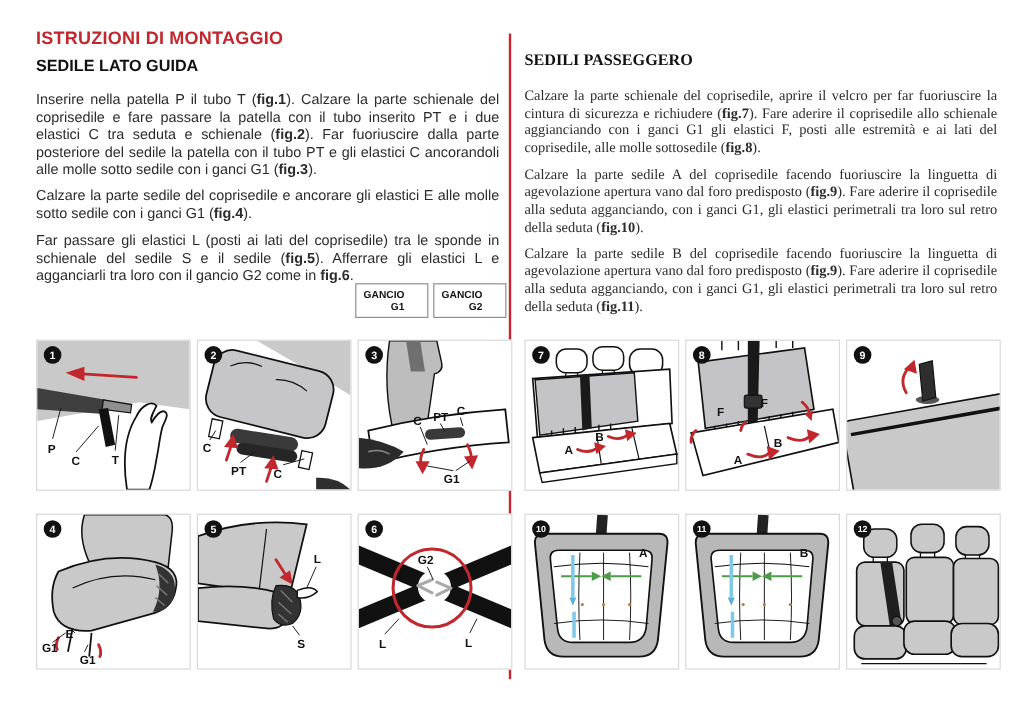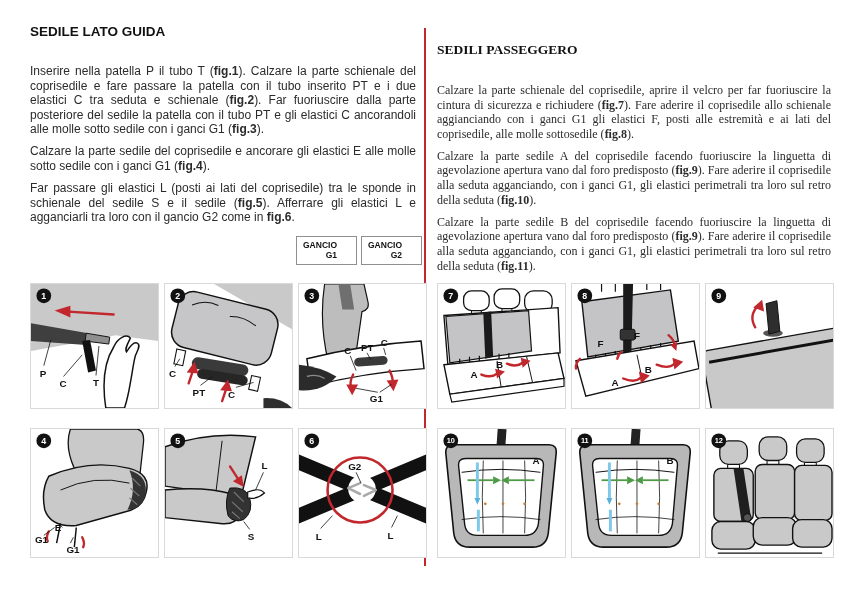--- a/index.html
+++ b/index.html
@@ -13,21 +13,21 @@
     --blue:#6fc0e4;
   }
   html,body{margin:0;padding:0;background:#ffffff;}
   .page{position:relative;width:848px;height:600px;background:#fff;overflow:hidden;
         font-family:"Liberation Sans",sans-serif;color:var(--ink);}
   .divider{position:absolute;left:424px;top:28px;width:2px;height:538px;background:var(--red);}
   .col{position:absolute;}
   .col-left{left:30px;top:24px;width:386px;}
   .col-right{left:437px;top:42px;width:394px;font-family:Liberation Serif, serif;}
   h1.title{color:var(--red);font-size:15px;font-weight:bold;margin:0 0 6px 0;letter-spacing:.2px;}
-  h2.section{font-size:13.5px;font-weight:bold;margin:0 0 25px 0;color:#111;}
+  h2.section{font-size:13.5px;font-weight:bold;margin:0 0 14px 0;color:#111;}
   p.body{font-size:12px;line-height:14.6px;text-align:justify;margin:0 0 7.5px 0;color:#2b2b2b;}
   p.body .b{font-weight:bold;}
   .hook-legend{position:absolute;left:296px;top:236px;display:flex;gap:4px;}
   .hook-box{width:61px;height:29px;border:1px solid #8f8f8f;background:#fff;box-sizing:border-box;
             display:flex;align-items:center;justify-content:flex-end;padding:2px 16px;gap:3px;}
   .hook-text{text-align:right;font-weight:bold;font-size:8.5px;line-height:9.5px;color:#111;}
   .grid{position:absolute;display:grid;grid-template-columns:repeat(3,129px);
         grid-template-rows:126px 130px;column-gap:5px;row-gap:19px;}
   .grid-left{left:30px;top:283px;}
   .grid-right{left:437px;top:283px;}
@@ -40,20 +40,21 @@
   .ra{stroke:var(--red);fill:none;stroke-width:2.4;stroke-linecap:round;}
   .rh{fill:var(--red);stroke:none;}
 </style>
 </head>
 <body>
 
 <div class="page">
   <div class="divider"></div>
 
   <div class="col col-left">
+    <h1 class="title">ISTRUZIONI DI MONTAGGIO</h1>
     <h2 class="section">SEDILE LATO GUIDA</h2>
     <p class="body"><span>Inserire nella patella P il tubo T (</span><span class="b">fig.1</span><span>). Calzare la parte schienale del coprisedile e fare passare la patella con il tubo inserito PT e i due elastici C tra seduta e schienale (</span><span class="b">fig.2</span><span>). Far fuoriuscire dalla parte posteriore del sedile la patella con il tubo PT e gli elastici C ancorandoli alle molle sotto sedile con i ganci G1 (</span><span class="b">fig.3</span><span>).</span></p>
     <p class="body"><span>Calzare la parte sedile del coprisedile e ancorare gli elastici E alle molle sotto sedile con i ganci G1 (</span><span class="b">fig.4</span><span>).</span></p>
     <p class="body"><span>Far passare gli elastici L (posti ai lati del coprisedile) tra le sponde in schienale del sedile S e il sedile (</span><span class="b">fig.5</span><span>). Afferrare gli elastici L e agganciarli tra loro con il gancio G2 come in </span><span class="b">fig.6</span><span>.</span></p>
   </div>
 
   <div class="hook-legend">
     <div class="hook-box">
       <div class="hook-text">
         <div>GANCIO</div>

